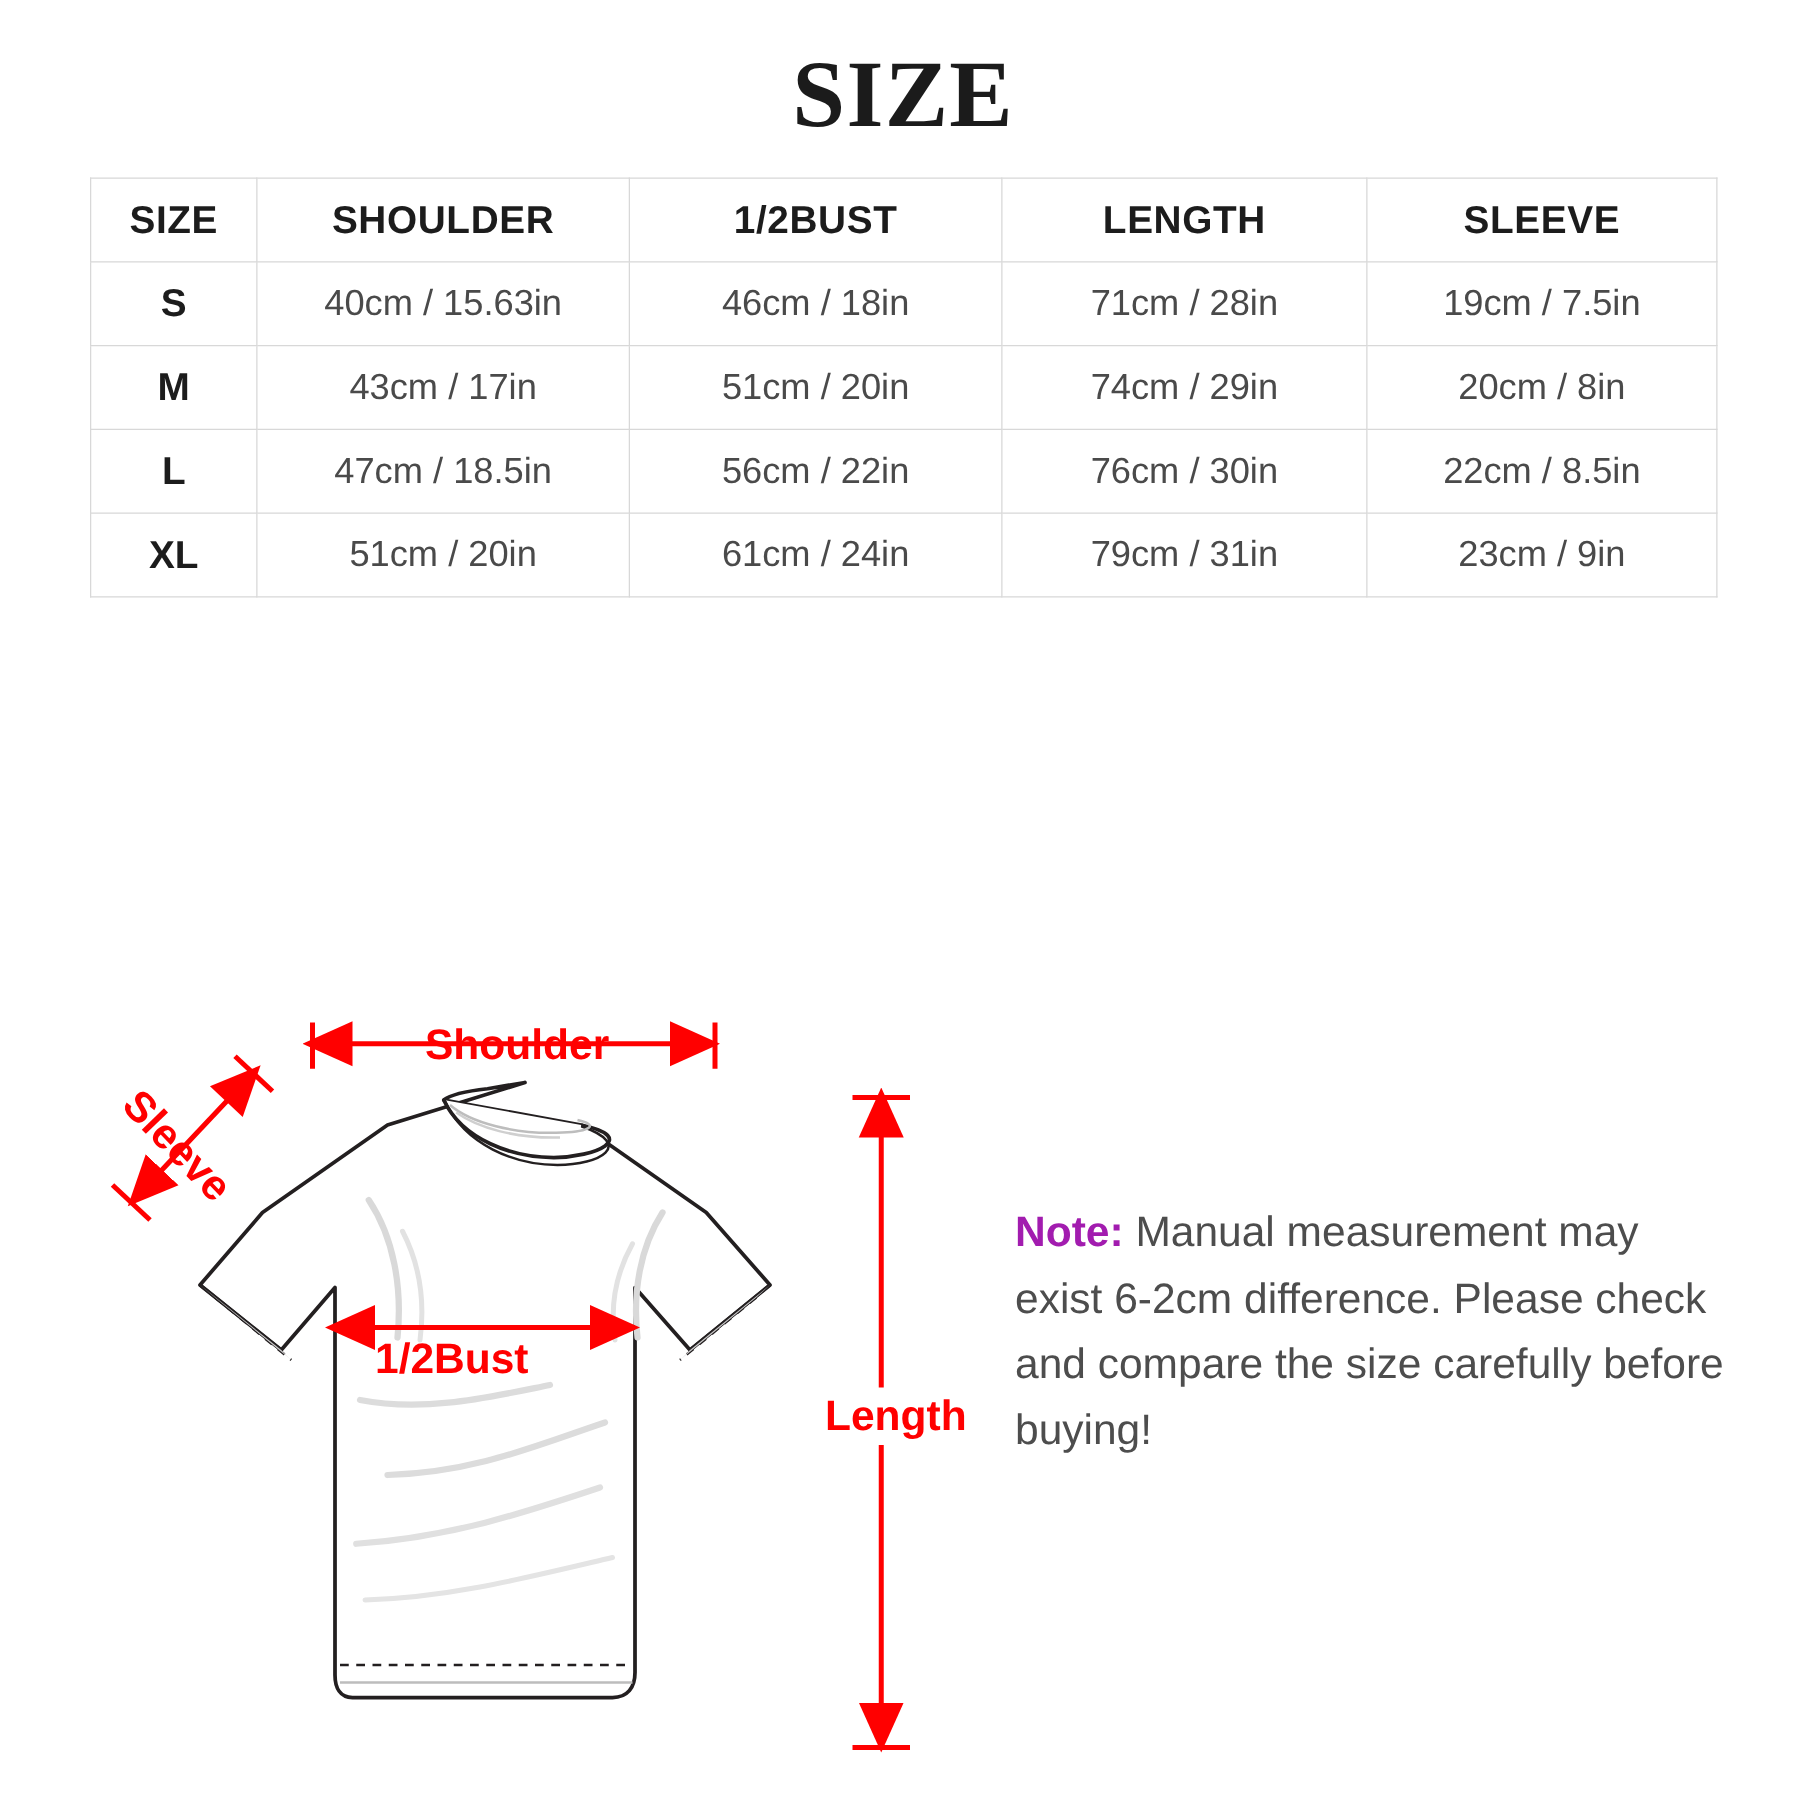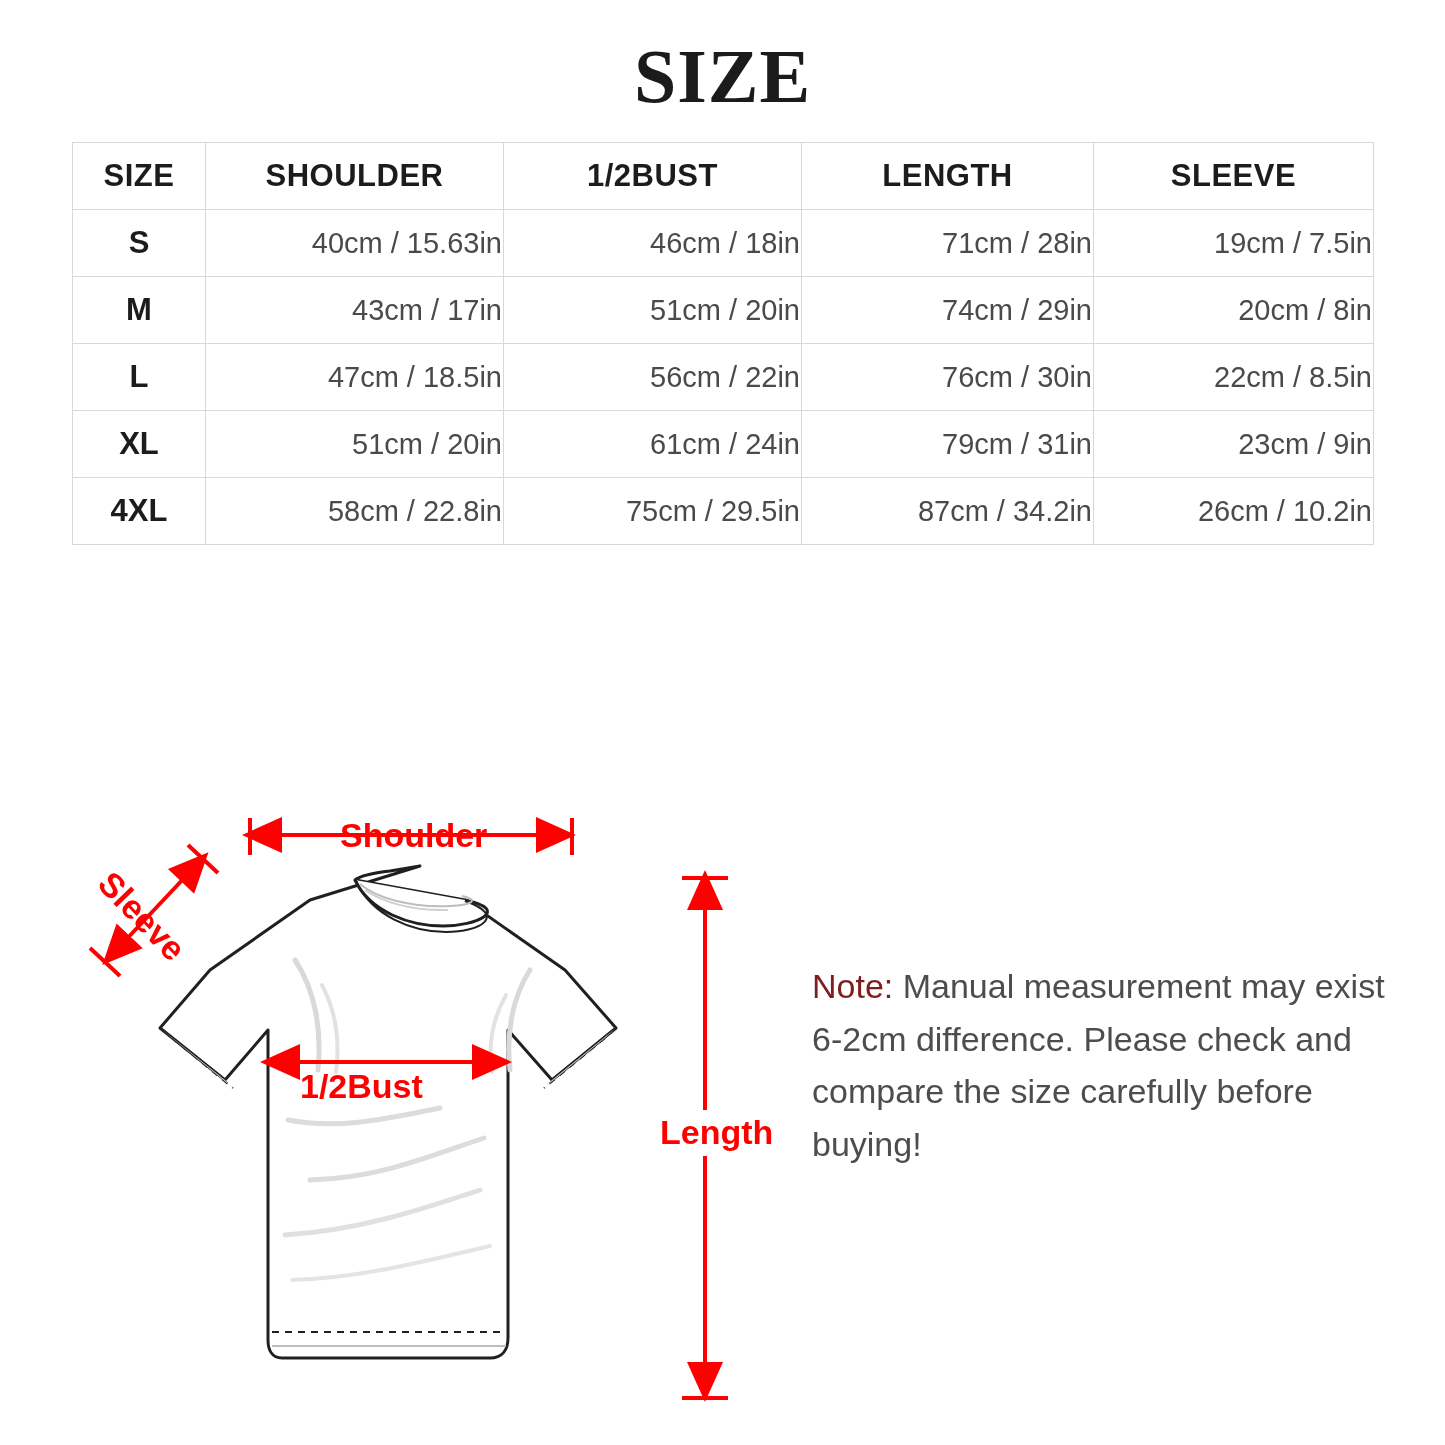--- a/index.html
+++ b/index.html
@@ -51,21 +51,20 @@
   }
   table.size-table td.size-cell {
     font-size: 31px;
     font-weight: 700;
     color: #1c1c1c;
   }
   table.size-table td.val-cell {
     font-size: 29px;
     font-weight: 400;
     color: #4a4a4a;
-    text-align: right;
   }
   col.c-size   { width: 133px; }
   col.c-sh     { width: 298px; }
   col.c-bust   { width: 298px; }
   col.c-len    { width: 292px; }
   col.c-sleeve { width: 280px; }
 
   
   .diagram-area {
     position: absolute;
@@ -84,22 +83,22 @@
   .note {
     position: absolute;
     left: 812px;
     top: 960px;
     width: 575px;
     font-size: 34px;
     line-height: 1.55;
     color: #4d4d4d;
   }
   .note b {
-    color: #7f1d1d;
-    font-weight: 400;
+    color: #a21caf;
+    font-weight: 700;
   }
 </style>
 </head>
 <body>
 
 <div class="title">SIZE</div>
 
 <div class="table-wrap">
   <table class="size-table">
     <colgroup>
@@ -139,27 +138,20 @@
         <td class="val-cell">56cm / 22in</td>
         <td class="val-cell">76cm / 30in</td>
         <td class="val-cell">22cm / 8.5in</td>
       </tr>
       <tr>
         <td class="size-cell">XL</td>
         <td class="val-cell">51cm / 20in</td>
         <td class="val-cell">61cm / 24in</td>
         <td class="val-cell">79cm / 31in</td>
         <td class="val-cell">23cm / 9in</td>
-      </tr>
-      <tr>
-        <td class="size-cell">4XL</td>
-        <td class="val-cell">58cm / 22.8in</td>
-        <td class="val-cell">75cm / 29.5in</td>
-        <td class="val-cell">87cm / 34.2in</td>
-        <td class="val-cell">26cm / 10.2in</td>
       </tr>
     </tbody>
   </table>
 </div>
 
 <div class="diagram-area">
   <svg class="diagram-svg" width="760" height="660" viewBox="0 0 760 660">
     <defs>
       <marker id="arrR" markerWidth="11" markerHeight="11" refX="9" refY="5.5" orient="auto">
         <path d="M0,1 L10,5.5 L0,10 z" fill="#ff0000"></path>

